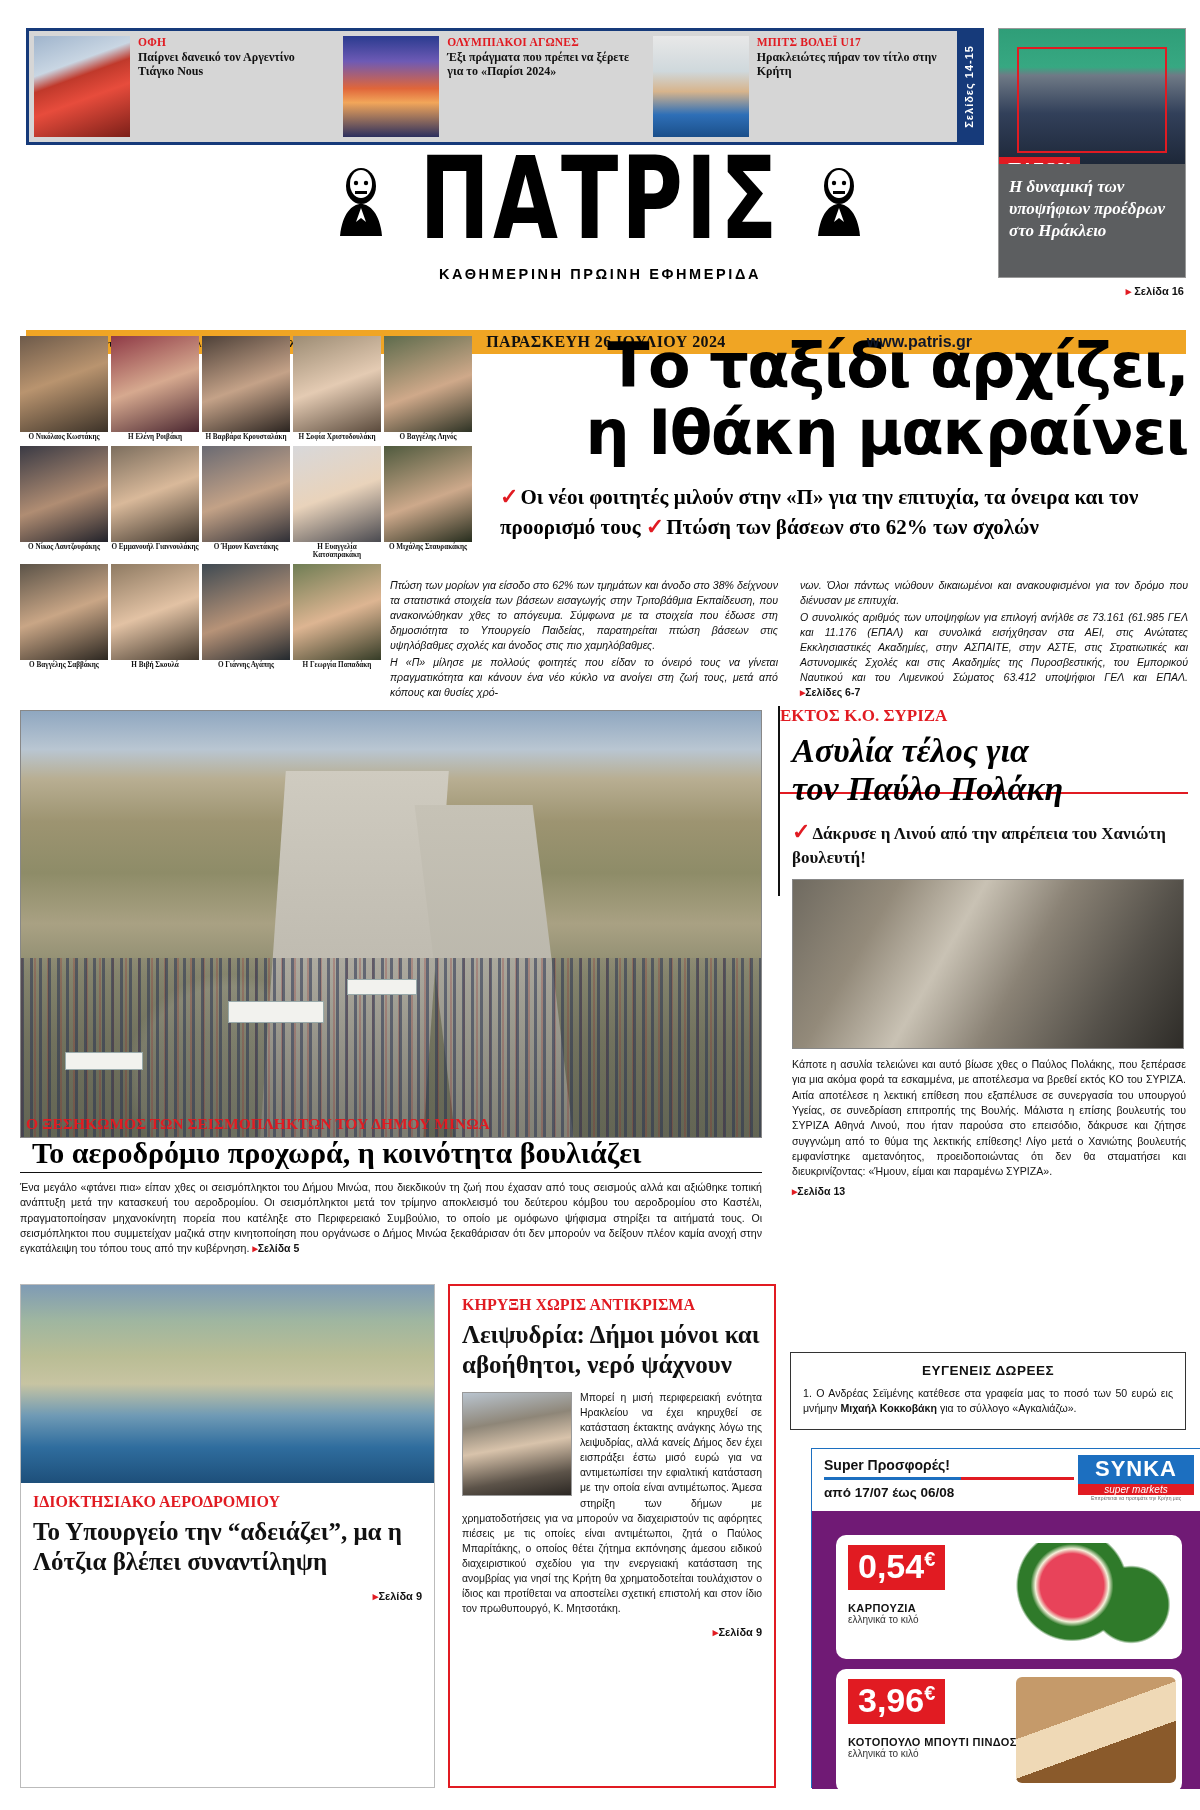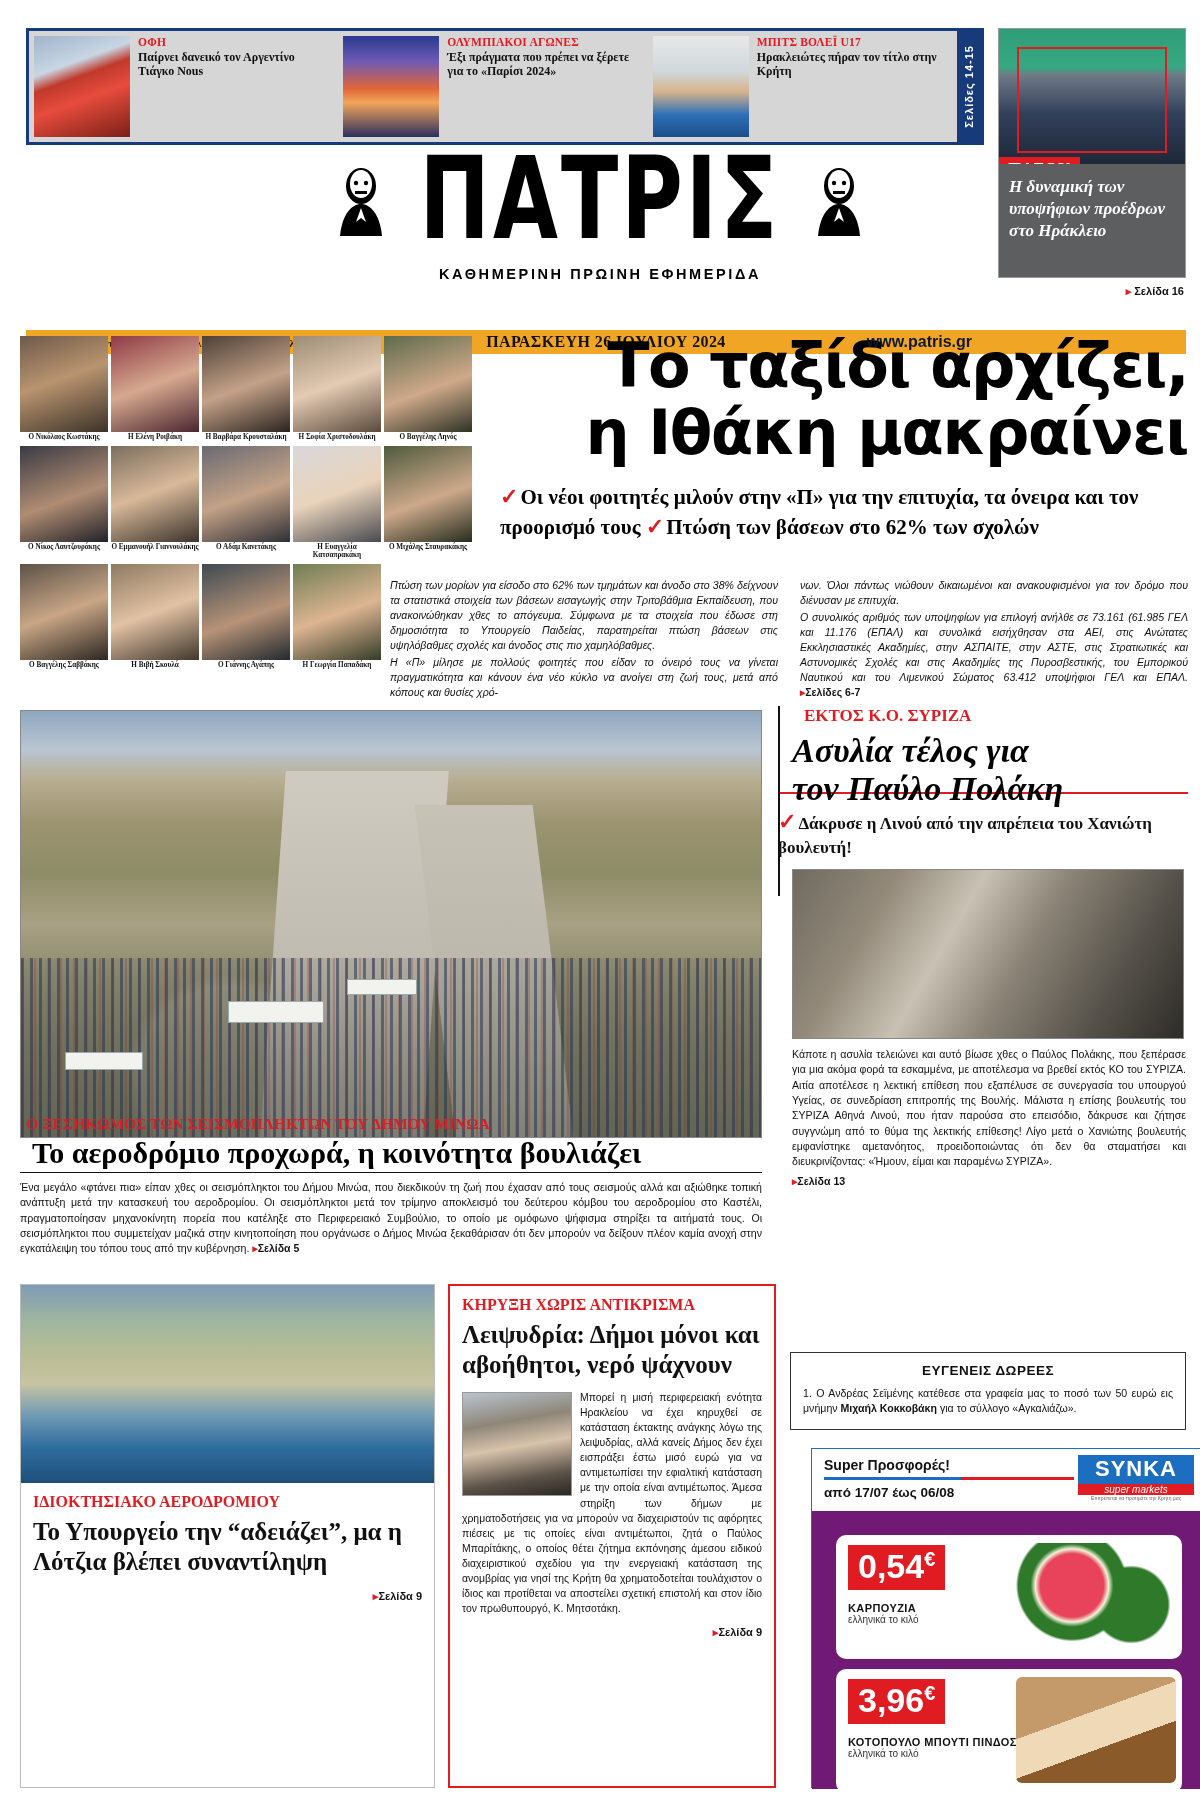--- a/index.html
+++ b/index.html
@@ -156,26 +156,26 @@
   }
   .minoas-rule { position: absolute; left: 20px; top: 1172px; width: 742px; height: 1px; background: #111; }
   .minoas-body { position: absolute; left: 20px; top: 1180px; width: 742px; }
   .minoas-body p {
     font-family: "Liberation Sans", sans-serif; font-size: 10.6px; line-height: 1.45; text-align: justify; color: #111;
   }
 
   
   .rcol { position: absolute; left: 778px; top: 706px; width: 408px; }
   .rcol-divider { position: absolute; left: 778px; top: 706px; width: 2px; height: 190px; background: #111; }
-  .rcol-kicker { color: #e11b22; font-family: "Liberation Serif", serif; font-weight: 700; font-size: 17px; padding-left: 26px; }
+  .rcol-kicker { color: #e11b22; font-family: "Liberation Serif", serif; font-weight: 700; font-size: 17px; padding-left: 2px; }
   .rcol-head {
     padding-left: 14px; margin-top: 6px;
     font-family: "Liberation Serif", serif; font-style: italic; font-weight: 700; font-size: 34px; line-height: 1.12; color: #000;
   }
-  .rcol-sub { font-family: "Liberation Serif", serif; font-weight: 700;
+  .rcol-sub { padding-left: 14px; margin-top: 10px; font-family: "Liberation Serif", serif; font-weight: 700;
       font-size: 17px; line-height: 1.3; }
   .rcol-photo {
     margin-top: 10px; margin-left: 14px; width: 392px; height: 170px;
     background: linear-gradient(120deg,#6f6a60 0%,#938a7a 22%,#c9c2b4 40%,#8a8275 58%,#55514a 80%,#2e2c28 100%);
     border: 1px solid #888;
   }
   .rcol-body { margin-left: 14px; margin-top: 8px; }
   .rcol-body p {
     font-family: "Liberation Sans", sans-serif; font-size: 10.6px; line-height: 1.45; text-align: justify;
   }
@@ -354,21 +354,21 @@
       <div class="pg-cell">
         <div class="pg-img" style="background:linear-gradient(160deg,#3a3a44,#b08d73 55%,#22222a)"></div>
         <div class="pg-cap">Ο Νίκος Λαυτζουράκης</div>
       </div>
       <div class="pg-cell">
         <div class="pg-img" style="background:linear-gradient(160deg,#7c6e5e,#d9b99a 48%,#3b332b)"></div>
         <div class="pg-cap">Ο Εμμανουήλ Γιαννουλάκης</div>
       </div>
       <div class="pg-cell">
         <div class="pg-img" style="background:linear-gradient(160deg,#6a6a72,#c3a287 52%,#2f2f36)"></div>
-        <div class="pg-cap">Ο Αδάμ Κανετάκης</div>
+        <div class="pg-cap">Ο Ήμουν Κανετάκης</div>
       </div>
       <div class="pg-cell">
         <div class="pg-img" style="background:linear-gradient(160deg,#d8d8da,#e9d3bb 50%,#4a4a50)"></div>
         <div class="pg-cap">Η Ευαγγελία Κατσαπρακάκη</div>
       </div>
       <div class="pg-cell">
         <div class="pg-img" style="background:linear-gradient(160deg,#4f5a3e,#cda98b 55%,#262d1e)"></div>
         <div class="pg-cap">Ο Μιχάλης Σταυρακάκης</div>
       </div>
     </div>

